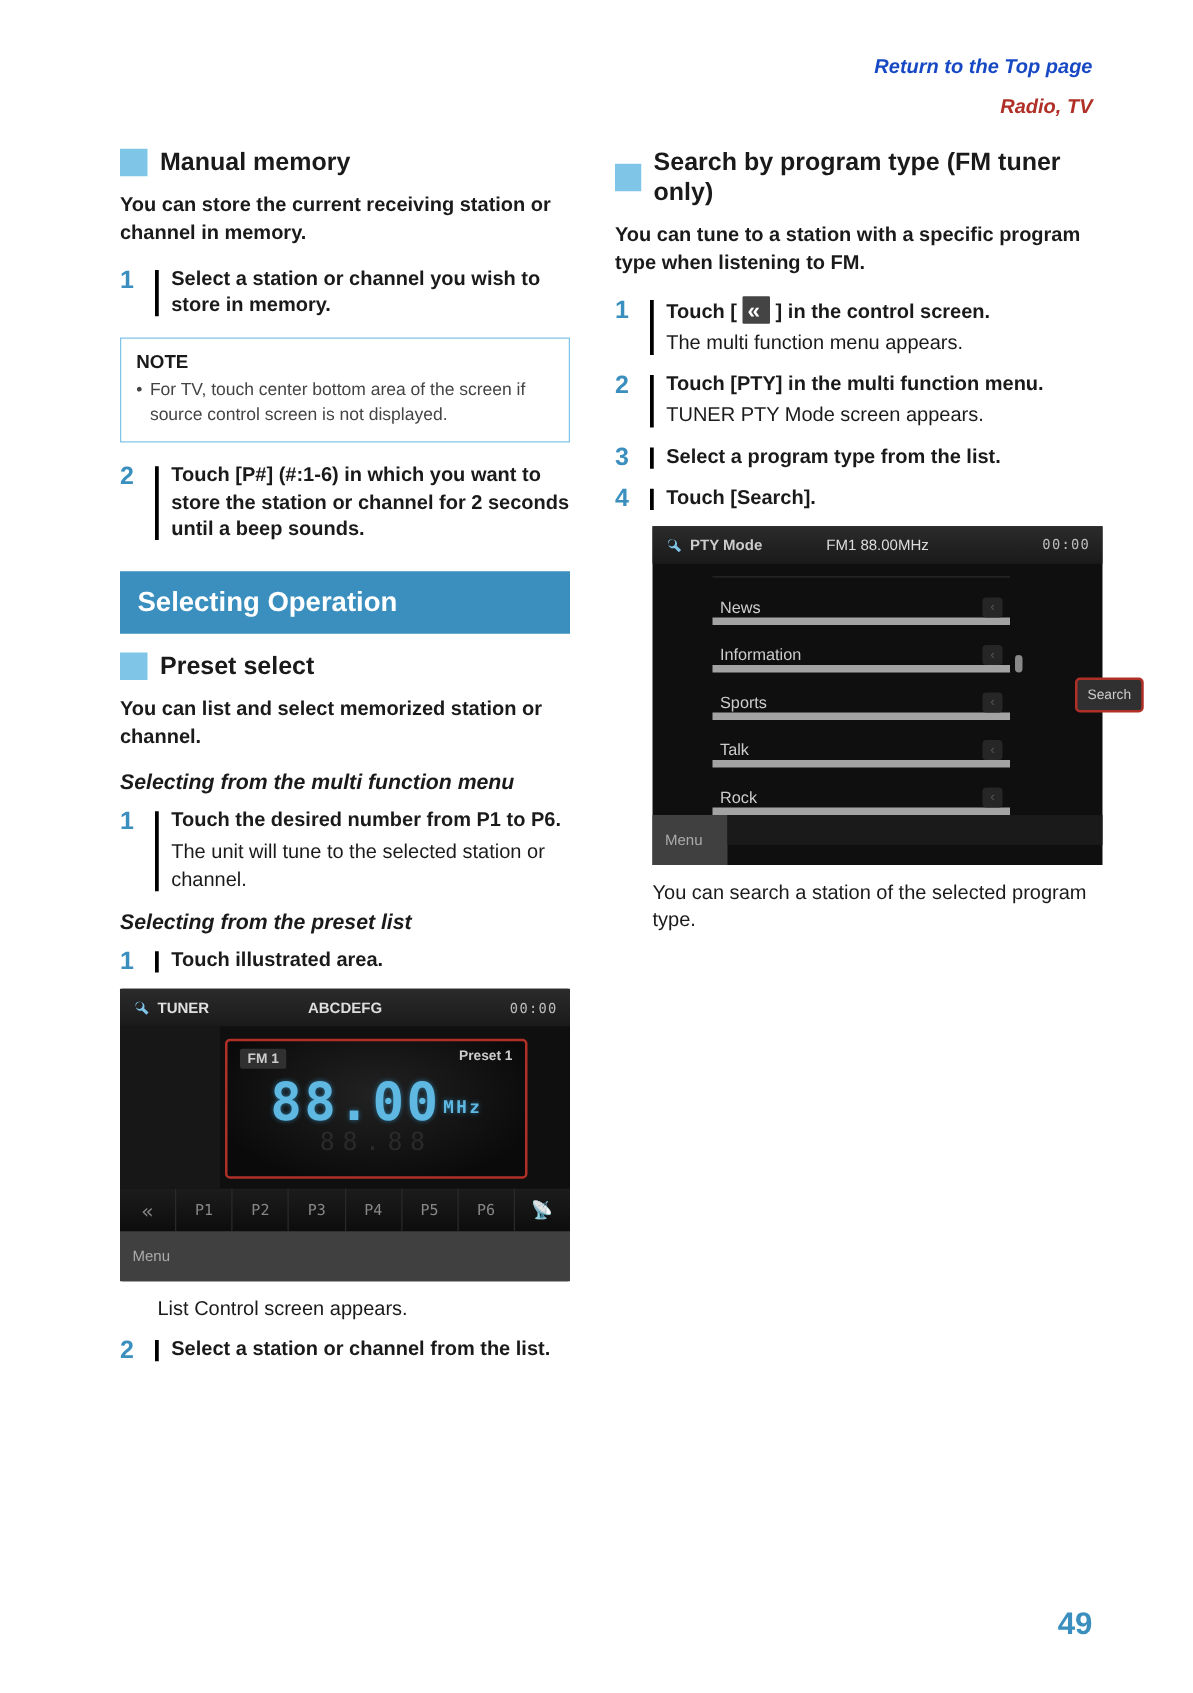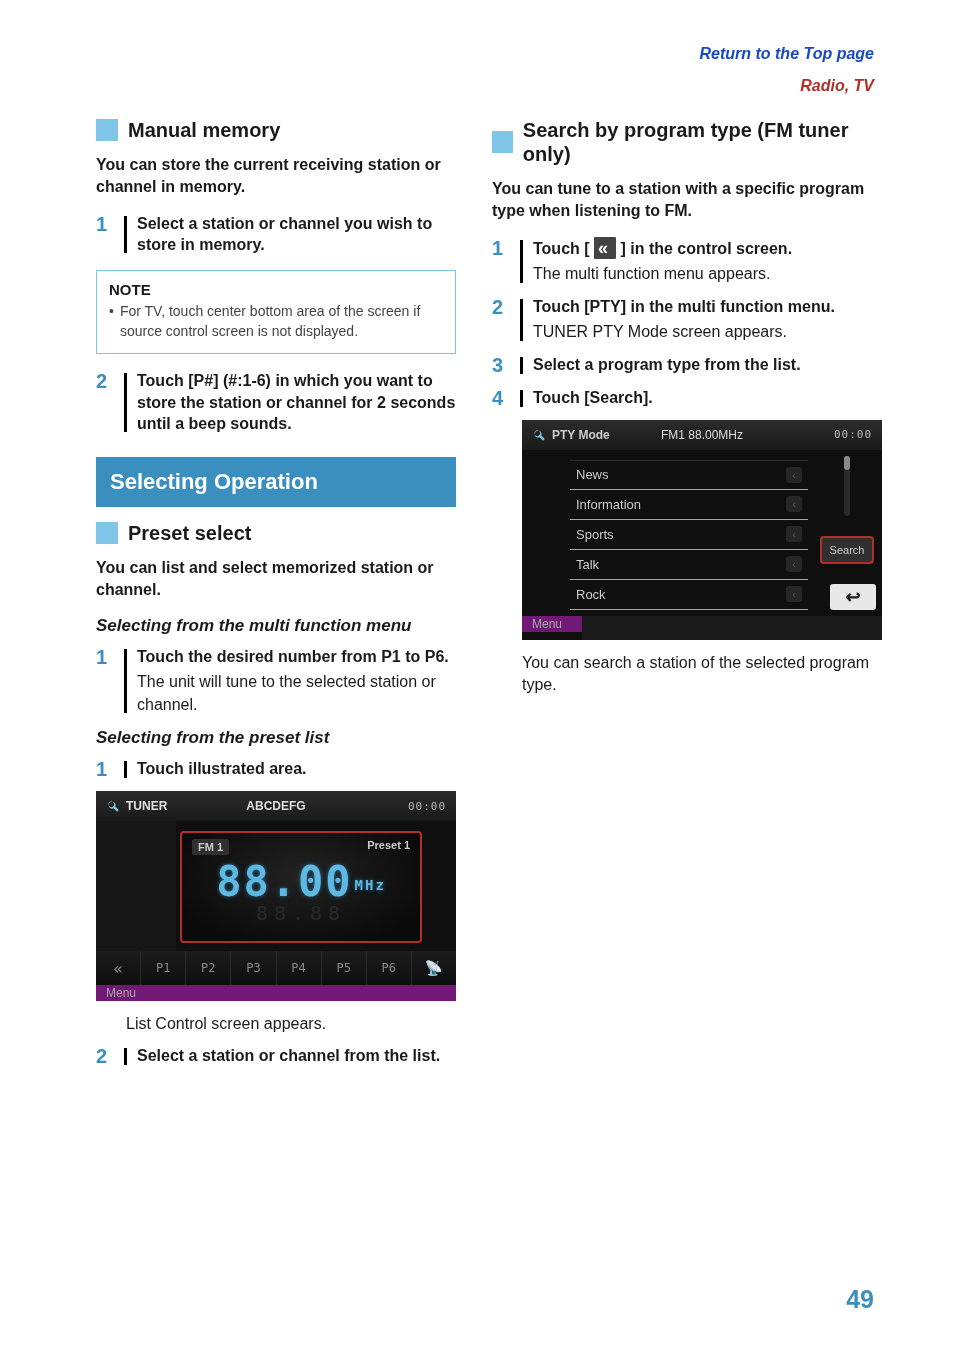--- a/index.html
+++ b/index.html
@@ -91,37 +91,37 @@
   .ss-panel .ghost { align-self:center; color:#2a2a2a; font-size:20px; font-family:monospace; letter-spacing:6px; margin-top:-2px;}
   .ss-right { width:20px; }
   .ss-bot {
     display:flex; height:34px; background:linear-gradient(#1c1c1c,#0d0d0d);
     font-family: monospace; font-size:12px; color:#888; align-items:center;
   }
   .ss-bot span { flex:1; text-align:center; border-left:1px solid #2a2a2a; height:100%; display:flex; align-items:center; justify-content:center; }
   .ss-bot span:first-child{border-left:none;}
   .ss-bot .chev { font-size:16px; color:#888; }
   .ss-bot .ant { font-size:14px; }
-  .ss-menu { height:16px; background:#701a75; color:#aaa; font-size:12px;
+  .ss-menu { height:40px; background:#404040; color:#aaa; font-size:12px;
     display:flex; align-items:center; padding:0 10px; }
 
   
   .ss2 { width: 360px; background:#0f0f0f; color:#ccc; font-family: Arial, sans-serif; margin-left:30px; }
   .ss2 .ss-top .mid{ font-weight:500; }
   .ss2-body { display:flex; }
   .ss2-left { width:48px; }
   .ss2-list { flex:1; padding: 10px 4px 0 0; }
   .ss2-row {
-    display:flex; align-items:center; justify-content:space-between;
-    height:30px; border-bottom:1px solid #a3a3a3; padding:4px 6px; font-size:13px;
+    display:flex; justify-content:space-between;
+    height:30px; border-bottom:6px solid #a3a3a3; padding:16px 6px; font-size:13px;
   }
   .ss2-row:first-child { border-top: 1px solid #2b2b2b; }
   .ss2-row .arr { width:16px; height:16px; display:flex; align-items:center; justify-content:center;
      background:#262626; border-radius:3px; color:#555; font-size:11px;}
-  .ss2-side { width:70px; display:flex; flex-direction:column; align-items:center; padding-top:10px; gap:20px;}
+  .ss2-side { width:70px; display:flex; flex-direction:row; align-items:center; padding-top:10px; gap:48px;}
   .ss2-slider { width:6px; height:60px; background:#2a2a2a; border-radius:3px; position:relative; margin-top: -4px;}
   .ss2-slider::after{content:"";position:absolute;top:0;width:6px;height:14px;background:#888;border-radius:3px;}
   .ss2-search { background:#303030; border:2px solid #b03028; border-radius:4px;
     color:#ccc; font-size:11px; padding:6px 8px; }
   .ss2-return { align-self:flex-end; width:46px; height:26px; margin: 0 6px 6px auto;
     background:#e8e8e8; border-radius:3px; color:#222; display:flex;
     align-items:center; justify-content:center; font-size:18px; font-weight:700;}
   .ss2-bottom{display:flex;}
   .ss2 .ss-menu{flex:0 0 60px;}
   .ss2-spacer{flex:1;background:#1a1a1a;height:24px;}

